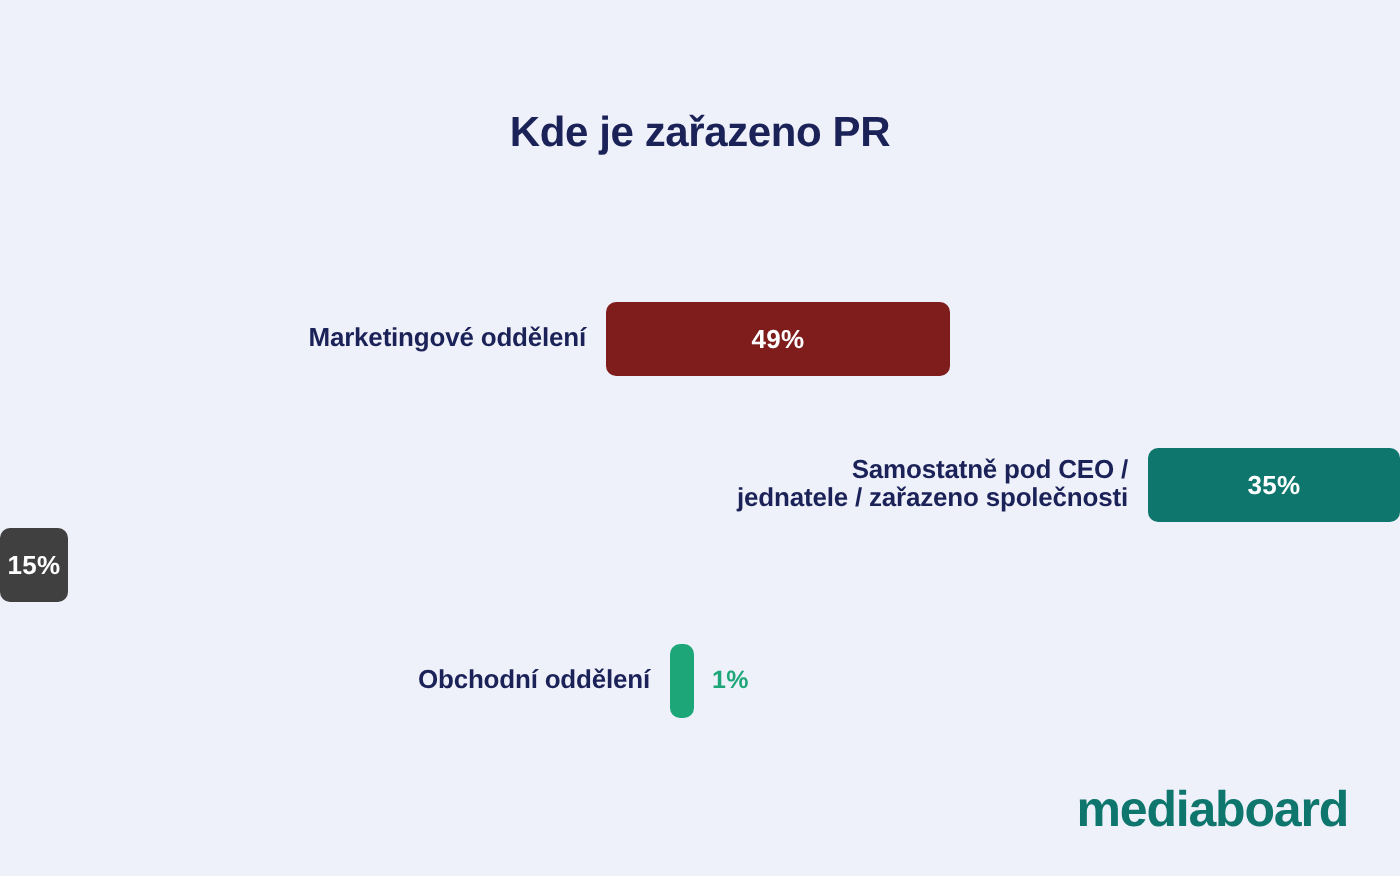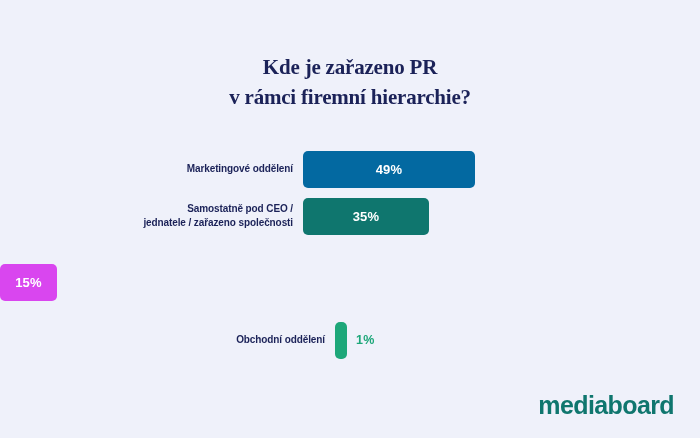--- a/index.html
+++ b/index.html
@@ -25,21 +25,20 @@
     position: absolute;
     top: 52px;
     left: 0;
     width: 700px;
     text-align: center;
     color: #1b2258;
     font-size: 21px;
     font-weight: bold;
     line-height: 30px;
     letter-spacing: -0.2px;
-    font-family: Liberation Serif, serif;
   }
   .title-line { display: block; }
 
   
   .chart {
     position: absolute;
     top: 150px;
     left: 0;
     width: 700px;
     height: 225px;
@@ -51,21 +50,21 @@
     height: 38px;
     display: flex;
     align-items: center;
   }
   .row-label {
     width: 303px;
     padding-right: 10px;
     box-sizing: border-box;
     text-align: right;
     color: #1b2258;
-    font-size: 10px;
+    font-size: 13px;
     font-weight: bold;
     line-height: 14px;
     letter-spacing: -0.1px;
   }
   .row-label .lab-line { display: block; }
   .bar-wrap {
     position: relative;
     height: 38px;
     display: flex;
     align-items: center;
@@ -87,21 +86,21 @@
   .bar-value-outside {
     color: #1da779;
     font-size: 12.5px;
     font-weight: bold;
     margin-left: 9px;
     letter-spacing: 0.2px;
   }
 
   
   .row-0 { top: 0px; }
-  .row-1 { top: 47px; }
+  .row-1 { top: 73px; justify-content: flex-end; }
   .row-2 { top: 113px; }
   .row-3 { top: 171px; padding-left: 32px; }
 
   
   .logo {
     position: absolute;
     right: 26px;
     bottom: 18px;
     color: #0f766e;
     font-size: 25px;
@@ -109,51 +108,50 @@
     letter-spacing: -0.6px;
   }
 </style>
 </head>
 <body>
 
 <div class="canvas">
 
   <div class="title">
     <span class="title-line">Kde je zařazeno PR</span>
-    <span class="title-line">v rámci firemní hierarchie?</span>
   </div>
 
   <div class="chart">
 
     <div class="row row-0">
       <div class="row-label">
         <span class="lab-line">Marketingové oddělení</span>
       </div>
       <div class="bar-wrap">
-        <div class="bar" style="width:172px;background:#0369a1;">
+        <div class="bar" style="width:172px;background:#7f1d1d;">
           <span class="bar-value">49%</span>
         </div>
       </div>
     </div>
 
     <div class="row row-1">
       <div class="row-label">
         <span class="lab-line">Samostatně pod CEO /</span>
         <span class="lab-line">jednatele / zařazeno společnosti</span>
       </div>
       <div class="bar-wrap">
         <div class="bar" style="width:126px;background:#0f766e;">
           <span class="bar-value">35%</span>
         </div>
       </div>
     </div>
 
     <div class="row row-2">
       <div class="bar-wrap">
-        <div class="bar" style="width:57px;background:#d946ef;">
+        <div class="bar" style="width:34px;background:#404040;">
           <span class="bar-value">15%</span>
         </div>
       </div>
     </div>
 
     <div class="row row-3">
       <div class="row-label">
         <span class="lab-line">Obchodní oddělení</span>
       </div>
       <div class="bar-wrap">

